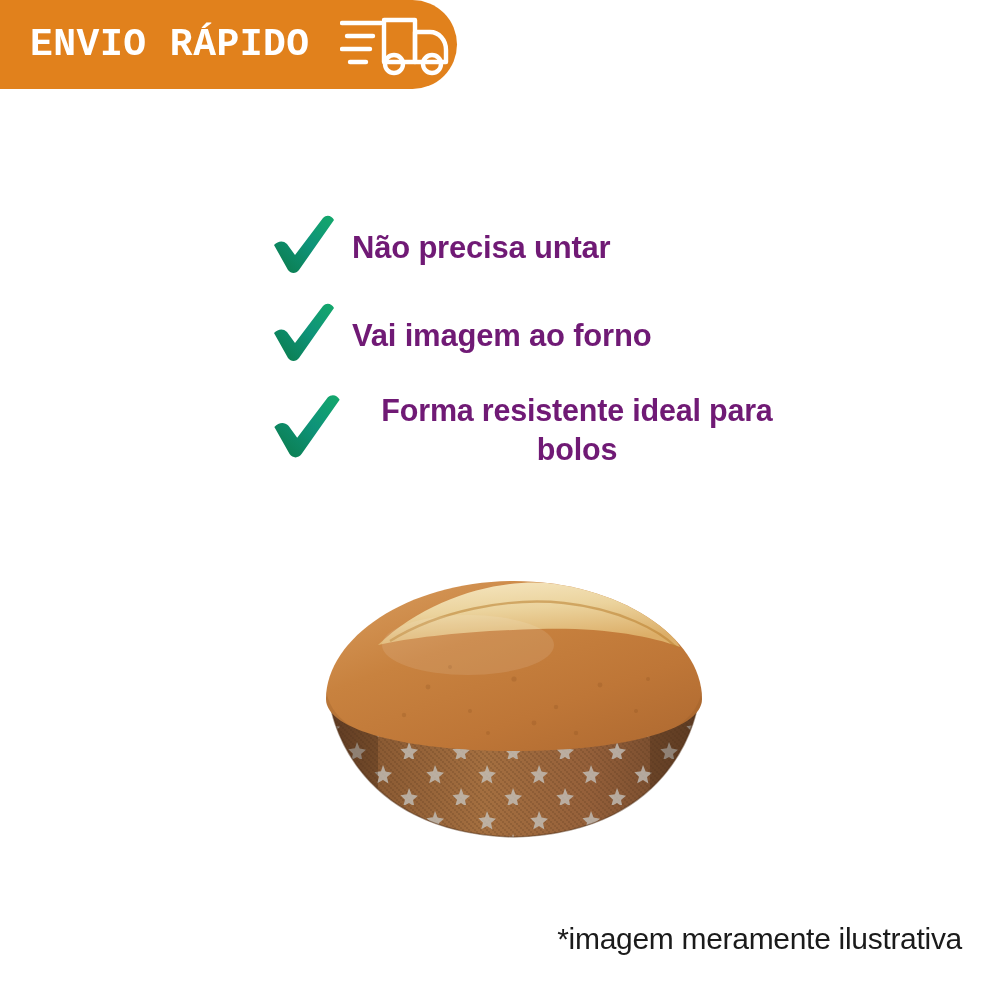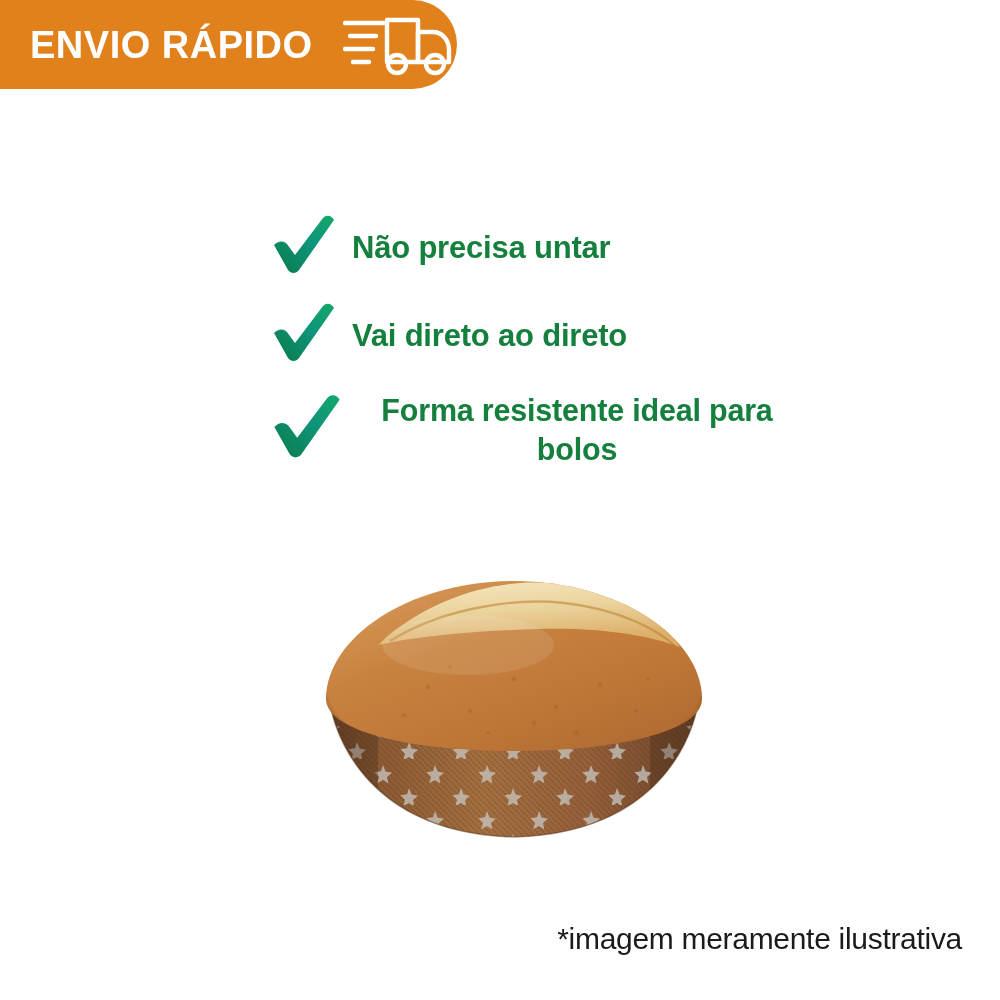--- a/index.html
+++ b/index.html
@@ -28,21 +28,21 @@
     height: 89px;
     background: #E1811C;
     border-radius: 0 60px 60px 0;
     display: flex;
     align-items: center;
     box-sizing: border-box;
     padding-left: 70px;
   }
   .shipping-badge-label {
     color: #ffffff;
-    font-family: Liberation Sans, sans-serif;
+    font-family: Liberation Mono, monospace;
     font-size: 38px;
     font-weight: bold;
     letter-spacing: 0.5px;
     line-height: 1;
     white-space: nowrap;
   }
   .truck-icon {
     margin-left: 30px;
     width: 112px;
     height: 62px;
@@ -72,21 +72,21 @@
     flex: none;
   }
   .check-icon.big {
     width: 74px;
     height: 68px;
   }
   .feature-text {
     font-family: "Liberation Sans", sans-serif;
     font-size: 31px;
     font-weight: bold;
-    color: #15803d;
+    color: #701a75;
     line-height: 1.28;
     letter-spacing: -0.2px;
     margin-left: 14px;
   }
   .feature-text.wrap {
     width: 450px;
     text-align: center;
     margin-left: 8px;
     font-size: 30.5px;
   }
@@ -167,21 +167,21 @@
           <defs>
             <linearGradient id="chk2" x1="0" y1="1" x2="1" y2="0">
               <stop offset="0" stop-color="#0B7A49"></stop>
               <stop offset="0.55" stop-color="#0E9379"></stop>
               <stop offset="1" stop-color="#14A86B"></stop>
             </linearGradient>
           </defs>
           <path d="M4 30 C8 26 13 25 17 29 L25 40 L53 3 C57 -1 62 1 64 5 L29 55 C26 59 21 59 18 55 Z" fill="url(#chk2)"></path>
         </svg>
       </span>
-      <span class="feature-text">Vai direto ao direto</span>
+      <span class="feature-text">Vai imagem ao forno</span>
     </div>
 
     <div class="feature-item item-3">
       <span>
         <svg class="check-icon big" viewBox="0 0 68 62" xmlns="http://www.w3.org/2000/svg">
           <defs>
             <linearGradient id="chk3" x1="0" y1="1" x2="1" y2="0">
               <stop offset="0" stop-color="#0B7A49"></stop>
               <stop offset="0.55" stop-color="#0E9379"></stop>
               <stop offset="1" stop-color="#14A86B"></stop>

